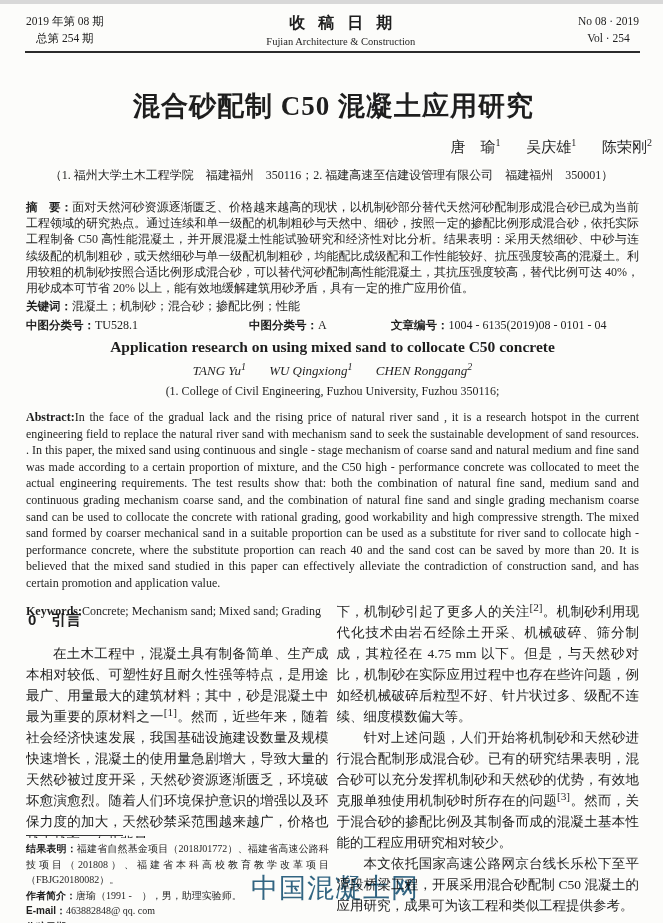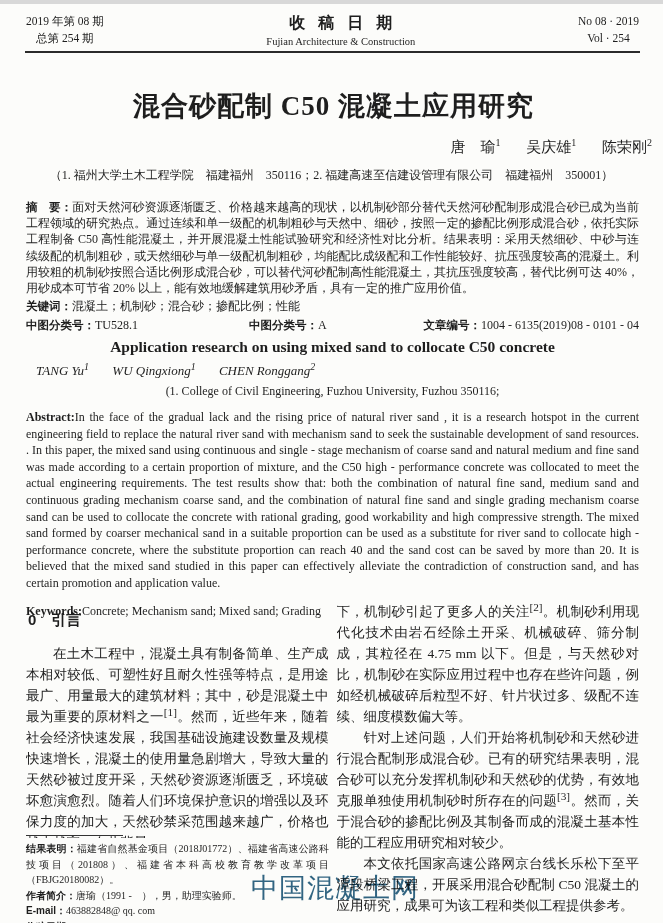--- a/index.html
+++ b/index.html
@@ -23,25 +23,25 @@
   .affil-cn { position:absolute; top:163px; left:0; right:0; text-align:center; font-size:12px; }
   
   .meta-cn { position:absolute; top:195px; left:26px; right:24px; font-size:12px; line-height:16.2px; }
   .meta-cn p { margin:0; }
   .abstract-cn { text-align:justify; }
   .lbl { font-family:Liberation Sans, sans-serif; font-weight:bold; font-size:11.5px; }
   .kw-row { margin-top:2px !important; }
   .clc-row { display:flex; margin-top:3px !important; }
   .clc-row .seg1 { width:223px; }
   .clc-row .seg2 { width:142px; }
-  .clc-row .seg3 { flex:1;text-align:right; }
+  .clc-row .seg3 { flex:1; }
   
   .en-block { position:absolute; top:334px; left:26px; right:24px; }
   .en-title { text-align:center; font-size:15.5px; font-weight:bold; }
-  .en-authors { text-align:left; font-style:italic; font-size:13px; margin-top:7px; }
+  .en-authors { text-align:center; font-style:italic; font-size:13px; margin-top:7px; }
   .en-authors .author { margin:0 10px; }
   .en-affil { text-align:center; font-size:12px; line-height:19px; margin-top:3px; }
   .en-abstract { text-align:justify; font-size:12px; line-height:16.6px; margin-top:8px; }
   .en-keywords { font-size:12px; margin-top:1px; }
   
   .columns { position:absolute; top:597px; left:26px; right:24px; display:flex; gap:8px; }
   .col { width:50%; font-size:13.5px; line-height:21px; text-align:justify; }
   .col-left { height:237px; overflow:hidden; }
   .col-right { height:318px; overflow:hidden; }
   .sec-heading { font-family:"Liberation Sans","DejaVu Sans",sans-serif; font-size:15px; font-weight:bold; margin:8px 0 13px 2px; }

